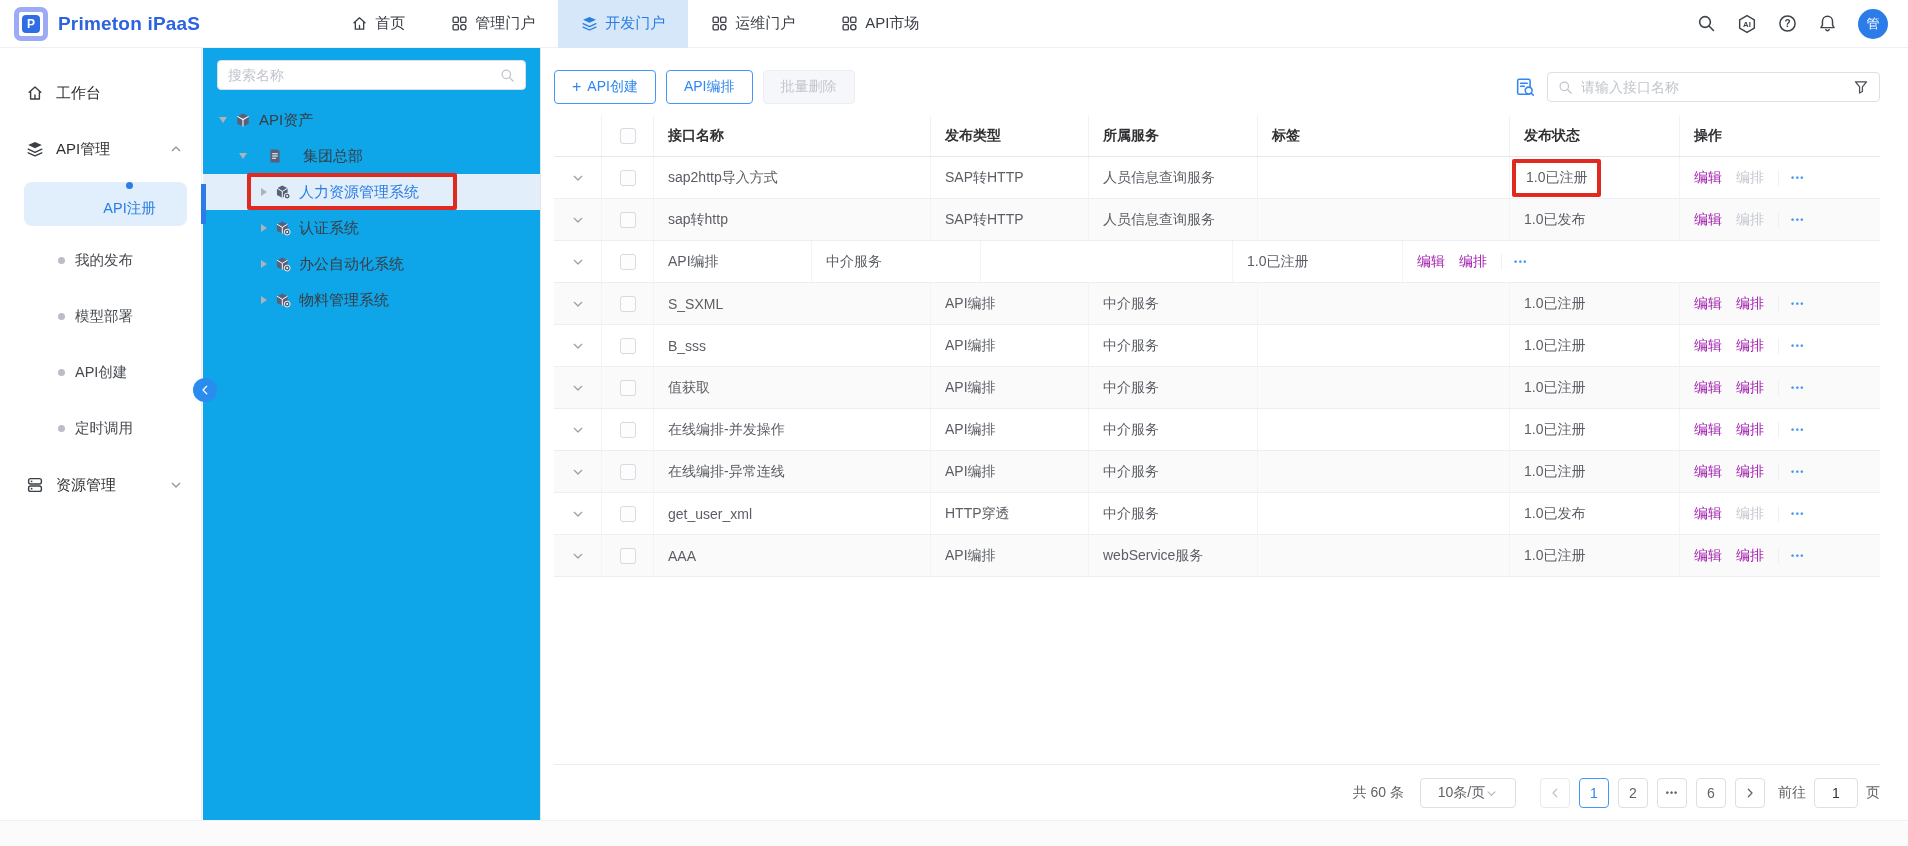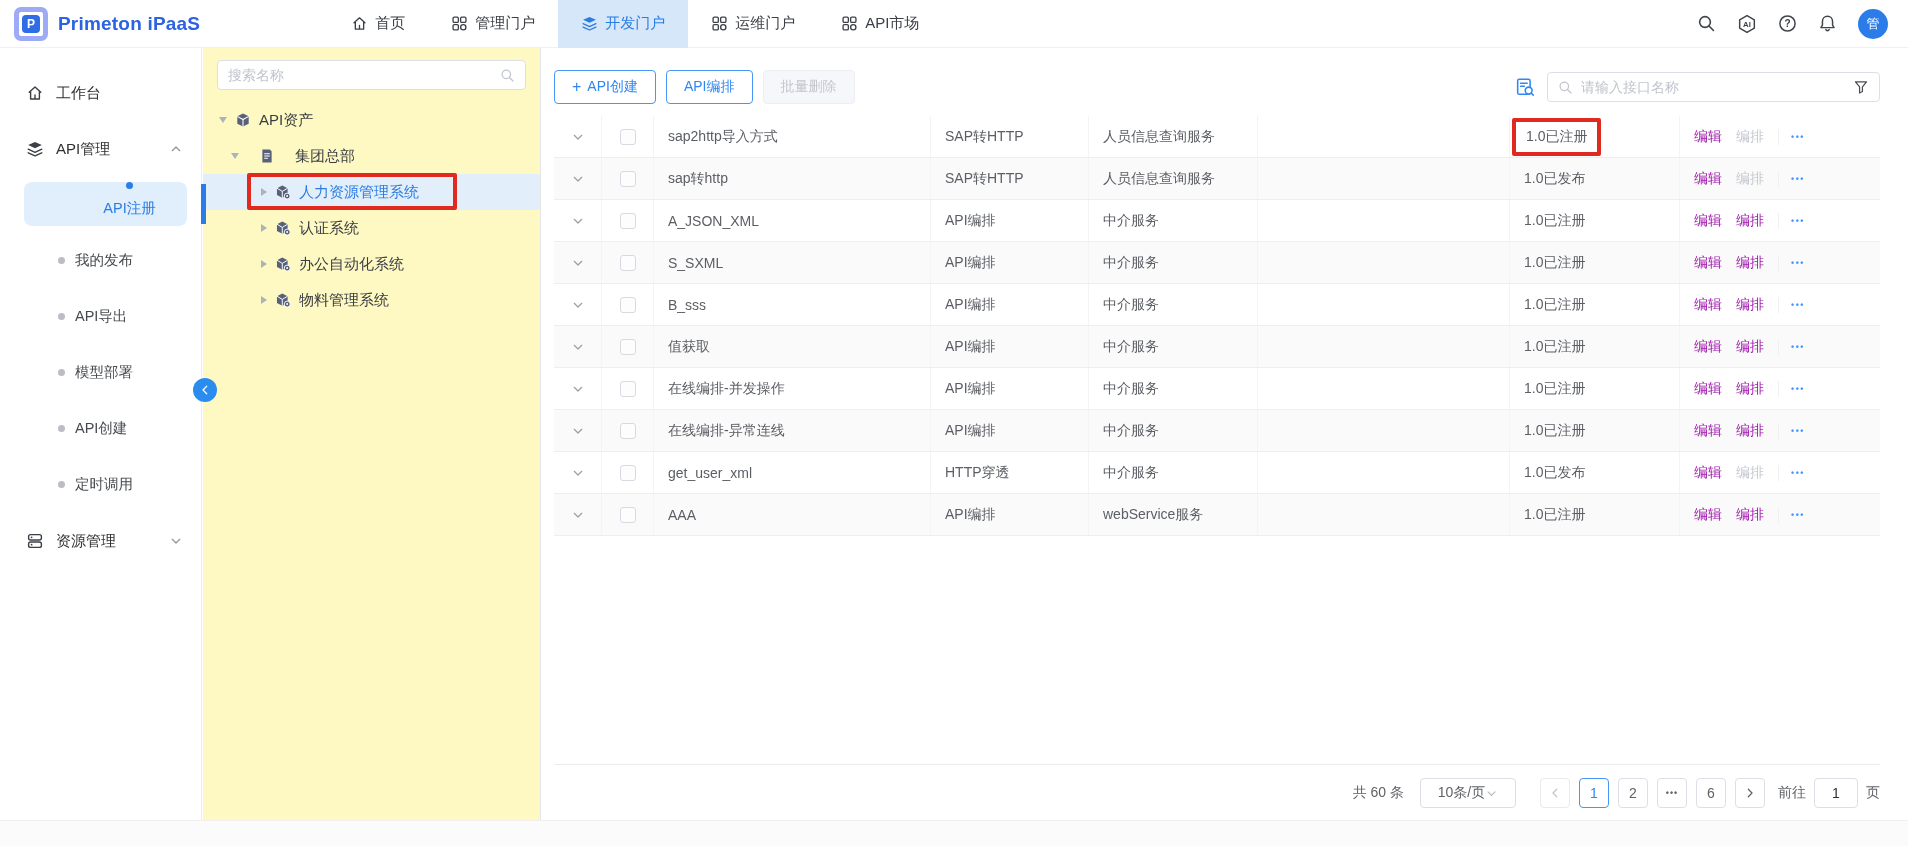--- a/index.html
+++ b/index.html
@@ -74,39 +74,39 @@
   }
   .collapse-handle {
     position:absolute; left:193px; top:378px; width:24px; height:24px; border-radius:50%;
     background:#2b8cf0; color:#fff; display:flex; align-items:center; justify-content:center;
     cursor:pointer; z-index:30;
   }
 
   
   .treepanel {
     position:absolute; top:48px; left:203px; width:338px; bottom:26px;
-    background:#fef9c3; border-right:1px solid #e4e6ea; padding-top:12px; z-index:5;
+    background:#0ea5e9; border-right:1px solid #e4e6ea; padding-top:12px; z-index:5;
   }
   .tree-search {
     margin:0 14px; height:30px; border:1px solid #dcdfe6; border-radius:4px;
     display:flex; align-items:center; padding:0 10px; background:#fff;
   }
   .tree-search input {
     border:none; outline:none; flex:1; font-size:14px; color:#303133;
     font-family:inherit; background:transparent;
   }
   .tree-search input::placeholder { color:#c0c4cc; }
   .tree-search svg { color:#c0c4cc; }
   .tree-list { margin-top:12px; }
   .tree-row {
     height:36px; display:flex; align-items:center; gap:8px;
     font-size:15px; color:#3a3d42; cursor:pointer; position:relative;
   }
   .tree-row.lvl0 { padding-left:16px; }
-  .tree-row.lvl1 { padding-left:28px;gap:20px; }
+  .tree-row.lvl1 { padding-left:36px;gap:20px; }
   .tree-row.lvl2 { padding-left:58px; }
   .tree-row.selected { background:#e3eefb; color:#2a7de2; }
   .caret { width:0; height:0; flex:none; }
   .caret.down { border-left:4.5px solid transparent; border-right:4.5px solid transparent; border-top:6px solid #aeb2b9; }
   .caret.right { border-top:4.5px solid transparent; border-bottom:4.5px solid transparent; border-left:6px solid #aeb2b9; }
   .t-icon { color:#57627a; }
   .tree-annotation {
     position:absolute; left:44px; top:-1px; width:210px; height:37px;
     border:4px solid #e02a1f; border-radius:2px; pointer-events:none; z-index:6;
   }
@@ -362,24 +362,20 @@
     <span class="dot"></span>
     <span>API注册</span>
     <span class="active-bar"></span>
   </div>
   <div class="side-sub">
     <span class="dot"></span>
     <span>我的发布</span>
   </div>
   <div class="side-sub">
     <span class="dot"></span>
-    <span>API导出</span>
-  </div>
-  <div class="side-sub">
-    <span class="dot"></span>
     <span>模型部署</span>
   </div>
   <div class="side-sub">
     <span class="dot"></span>
     <span>API创建</span>
   </div>
   <div class="side-sub">
     <span class="dot"></span>
     <span>定时调用</span>
   </div>
@@ -480,20 +476,34 @@
           </svg>
         <input type="text" placeholder="请输入接口名称" style="">
         <svg class="icn funnel" width="16" height="16">
             <use href="#i-funnel"></use>
           </svg>
       </div>
     </div>
   </div>
 
   <div class="table">
+    <div class="thead">
+      <div class="tr">
+        <div class="th col-expand"></div>
+        <div class="th col-check">
+          <span class="checkbox"></span>
+        </div>
+        <div class="th col-name">接口名称</div>
+        <div class="th col-type">发布类型</div>
+        <div class="th col-service">所属服务</div>
+        <div class="th col-tag">标签</div>
+        <div class="th col-status">发布状态</div>
+        <div class="th col-action">操作</div>
+      </div>
+    </div>
     <div class="tbody">
 
         <div class="tr">
           <div class="td col-expand">
             <span class="expand-btn">
               <svg class="icn" width="14" height="14">
                 <use href="#i-chev-down"></use>
               </svg>
             </span>
           </div>
@@ -545,21 +555,20 @@
           <div class="td col-expand">
             <span class="expand-btn">
               <svg class="icn" width="14" height="14">
                 <use href="#i-chev-down"></use>
               </svg>
             </span>
           </div>
           <div class="td col-check">
             <span class="checkbox"></span>
           </div>
-          <div class="td col-name">A_JSON_XML</div>
           <div class="td col-type">API编排</div>
           <div class="td col-service">中介服务</div>
           <div class="td col-tag"></div>
           <div class="td col-status">
             <span class="status-text">1.0已注册</span>
           </div>
           <div class="td col-action">
             <a class="link">编辑</a>
             <a class="link">编排</a>
             <span class="act-sep"></span>

